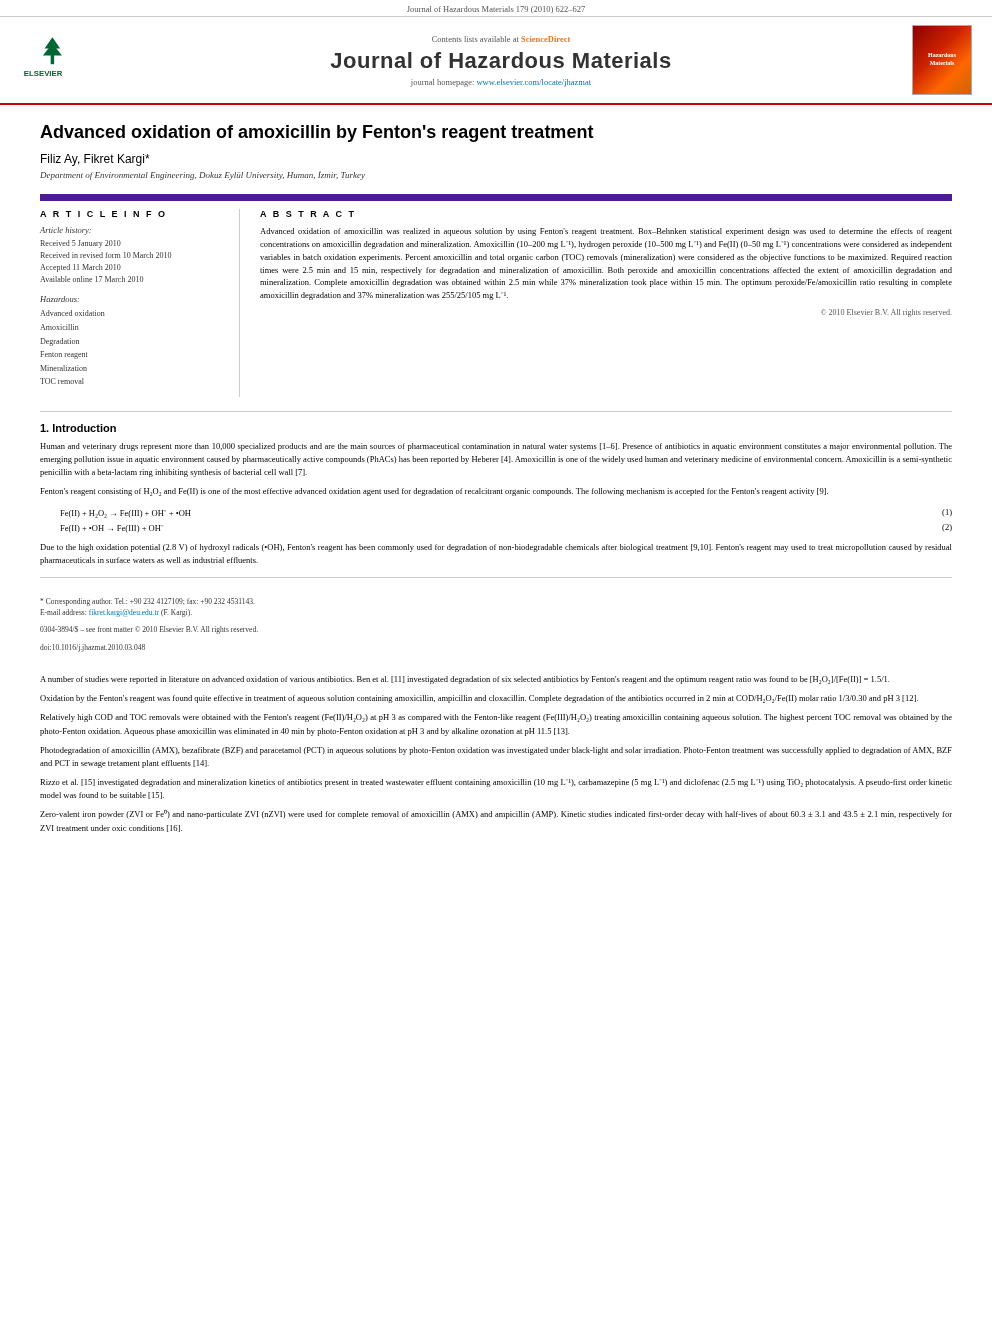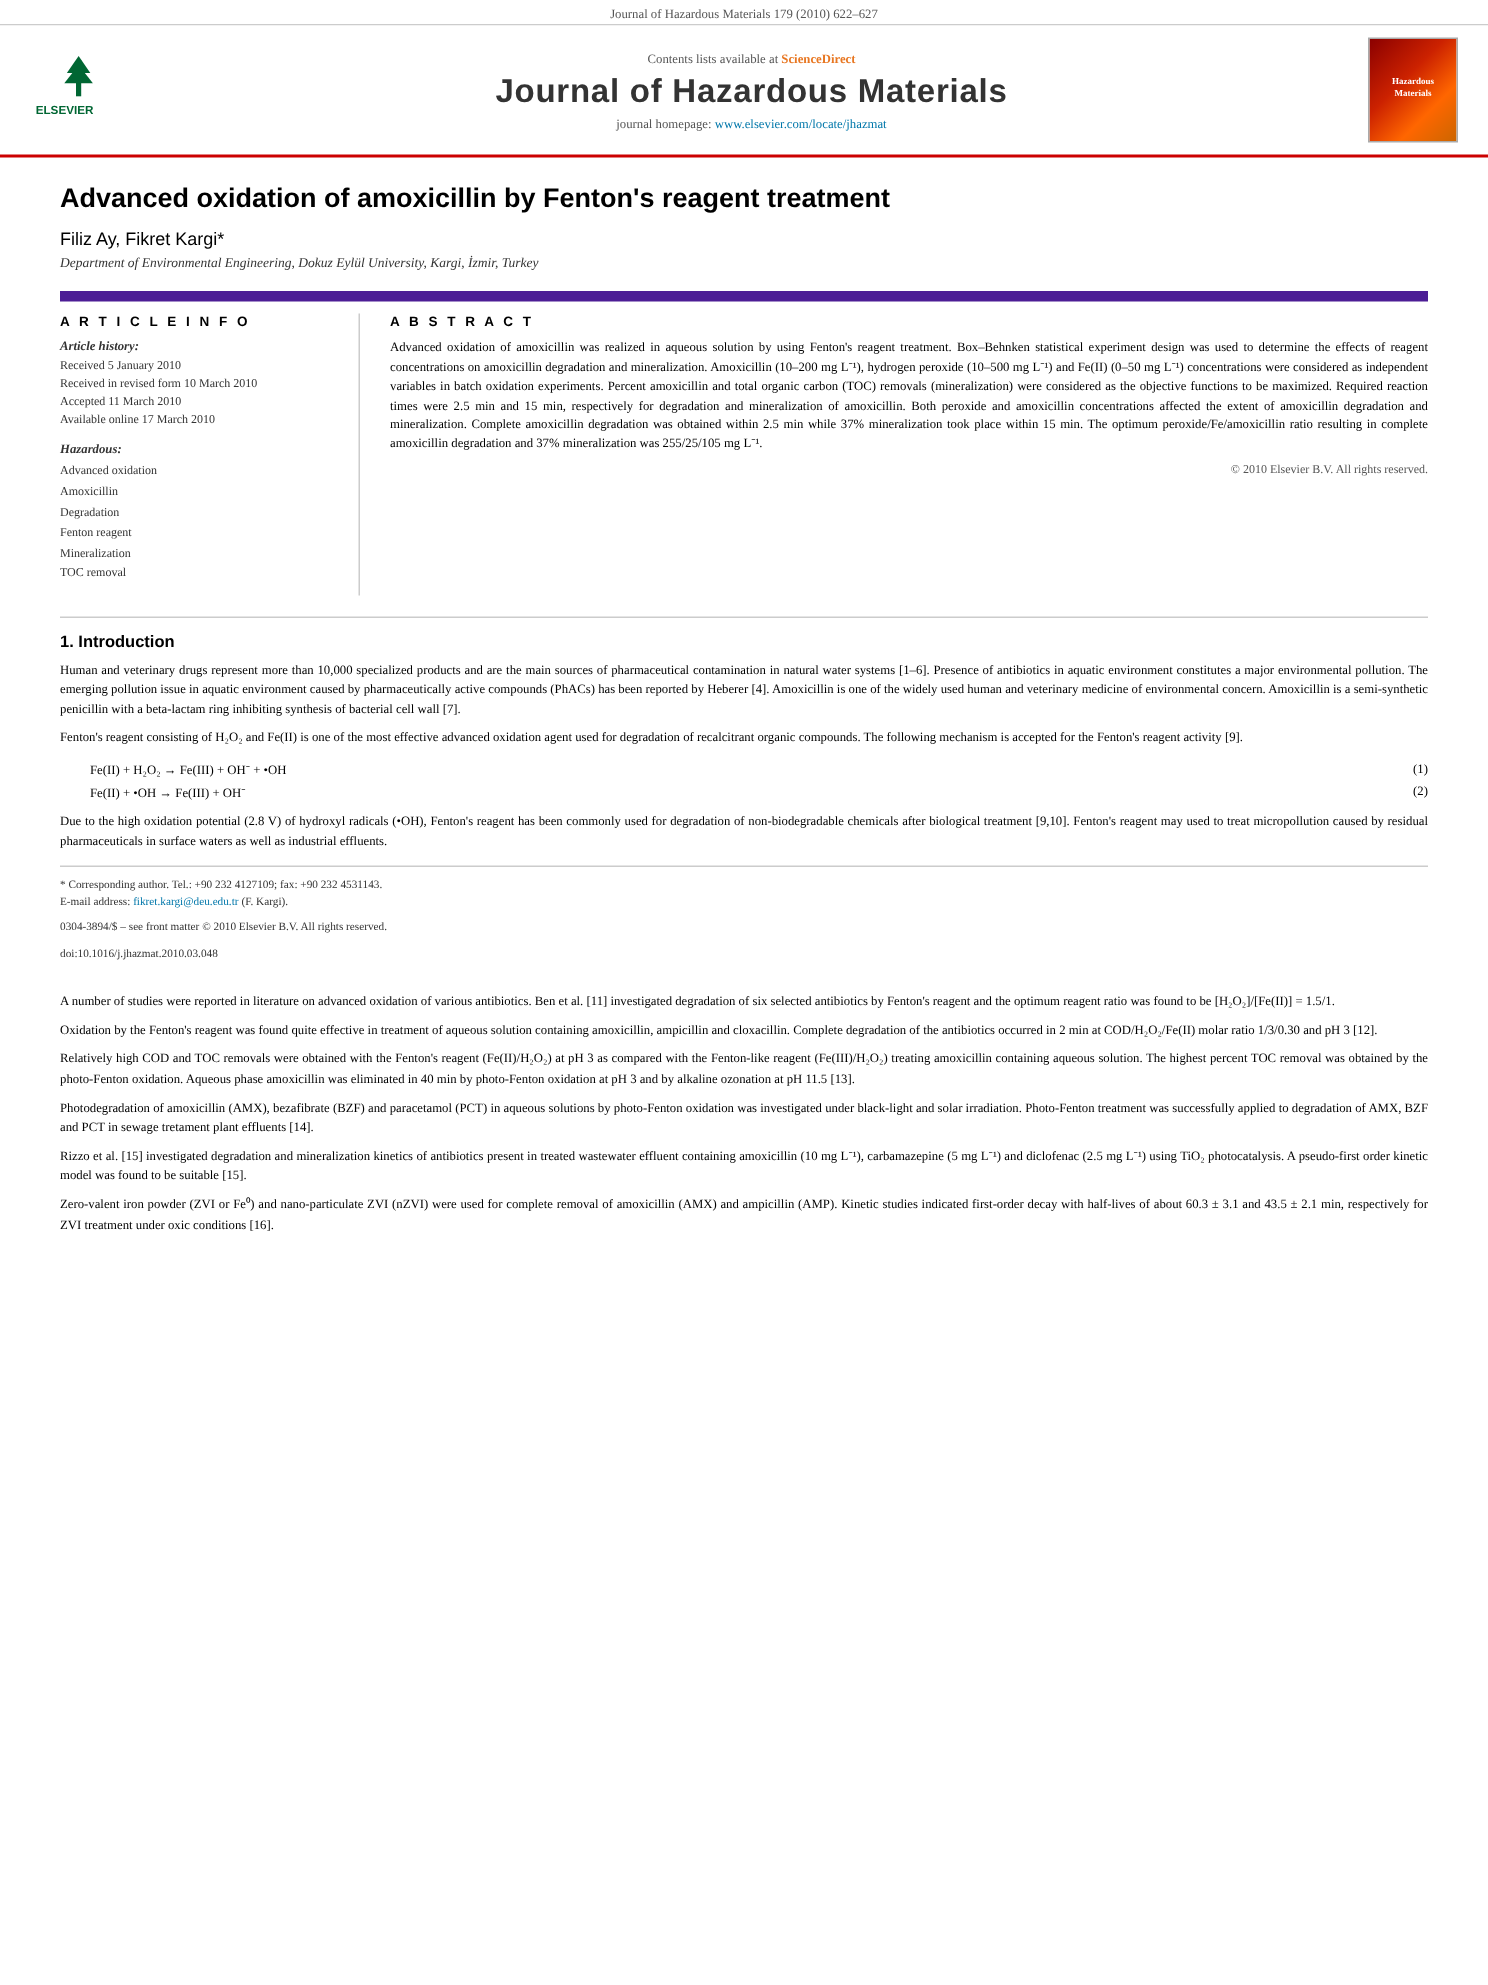--- a/index.html
+++ b/index.html
@@ -132,21 +132,21 @@
       font-family: Arial, sans-serif;
     }
 
     .info-subsection {
       margin-bottom: 8px;
     }
 
     .info-subsection-title {
       font-size: 8.5px;
       font-style: italic;
-      font-weight: bold;
+      font-weight: normal;
       color: #333;
       margin-bottom: 3px;
     }
 
     .info-text {
       font-size: 8px;
       color: #333;
       line-height: 1.5;
     }
 
@@ -226,21 +226,21 @@
     }
 
     .eq-number {
       font-size: 8.5px;
       color: #000;
     }
 
     .footnote-area {
       border-top: 1px solid #ccc;
       margin-top: 10px;
-      padding-top: 6px;
+      padding-top: 18px;
       font-size: 7.5px;
       color: #333;
       line-height: 1.5;
     }
 
     .issn-line {
       font-size: 7.5px;
       color: #333;
       margin-top: 6px;
     }
@@ -286,21 +286,21 @@
 </div>
 
 <div class="article-container">
 
   <div class="article-title">Advanced oxidation of amoxicillin by Fenton's reagent treatment</div>
 
   <div class="authors">
     <span>Filiz Ay, Fikret Kargi*</span>
   </div>
 
-  <div class="affiliation">Department of Environmental Engineering, Dokuz Eylül University, Kargi, İzmir, Turkey</div>
+  <div class="affiliation">Department of Environmental Engineering, Dokuz Eylül University, Human, İzmir, Turkey</div>
 
   <div class="two-col">
 
     <div class="article-info">
       <div class="info-section-title">A R T I C L E   I N F O</div>
 
       <div class="info-subsection">
         <div class="info-subsection-title">Article history:</div>
         <div class="info-text">Received 5 January 2010</div>
         <div class="info-text">Received in revised form 10 March 2010</div>

